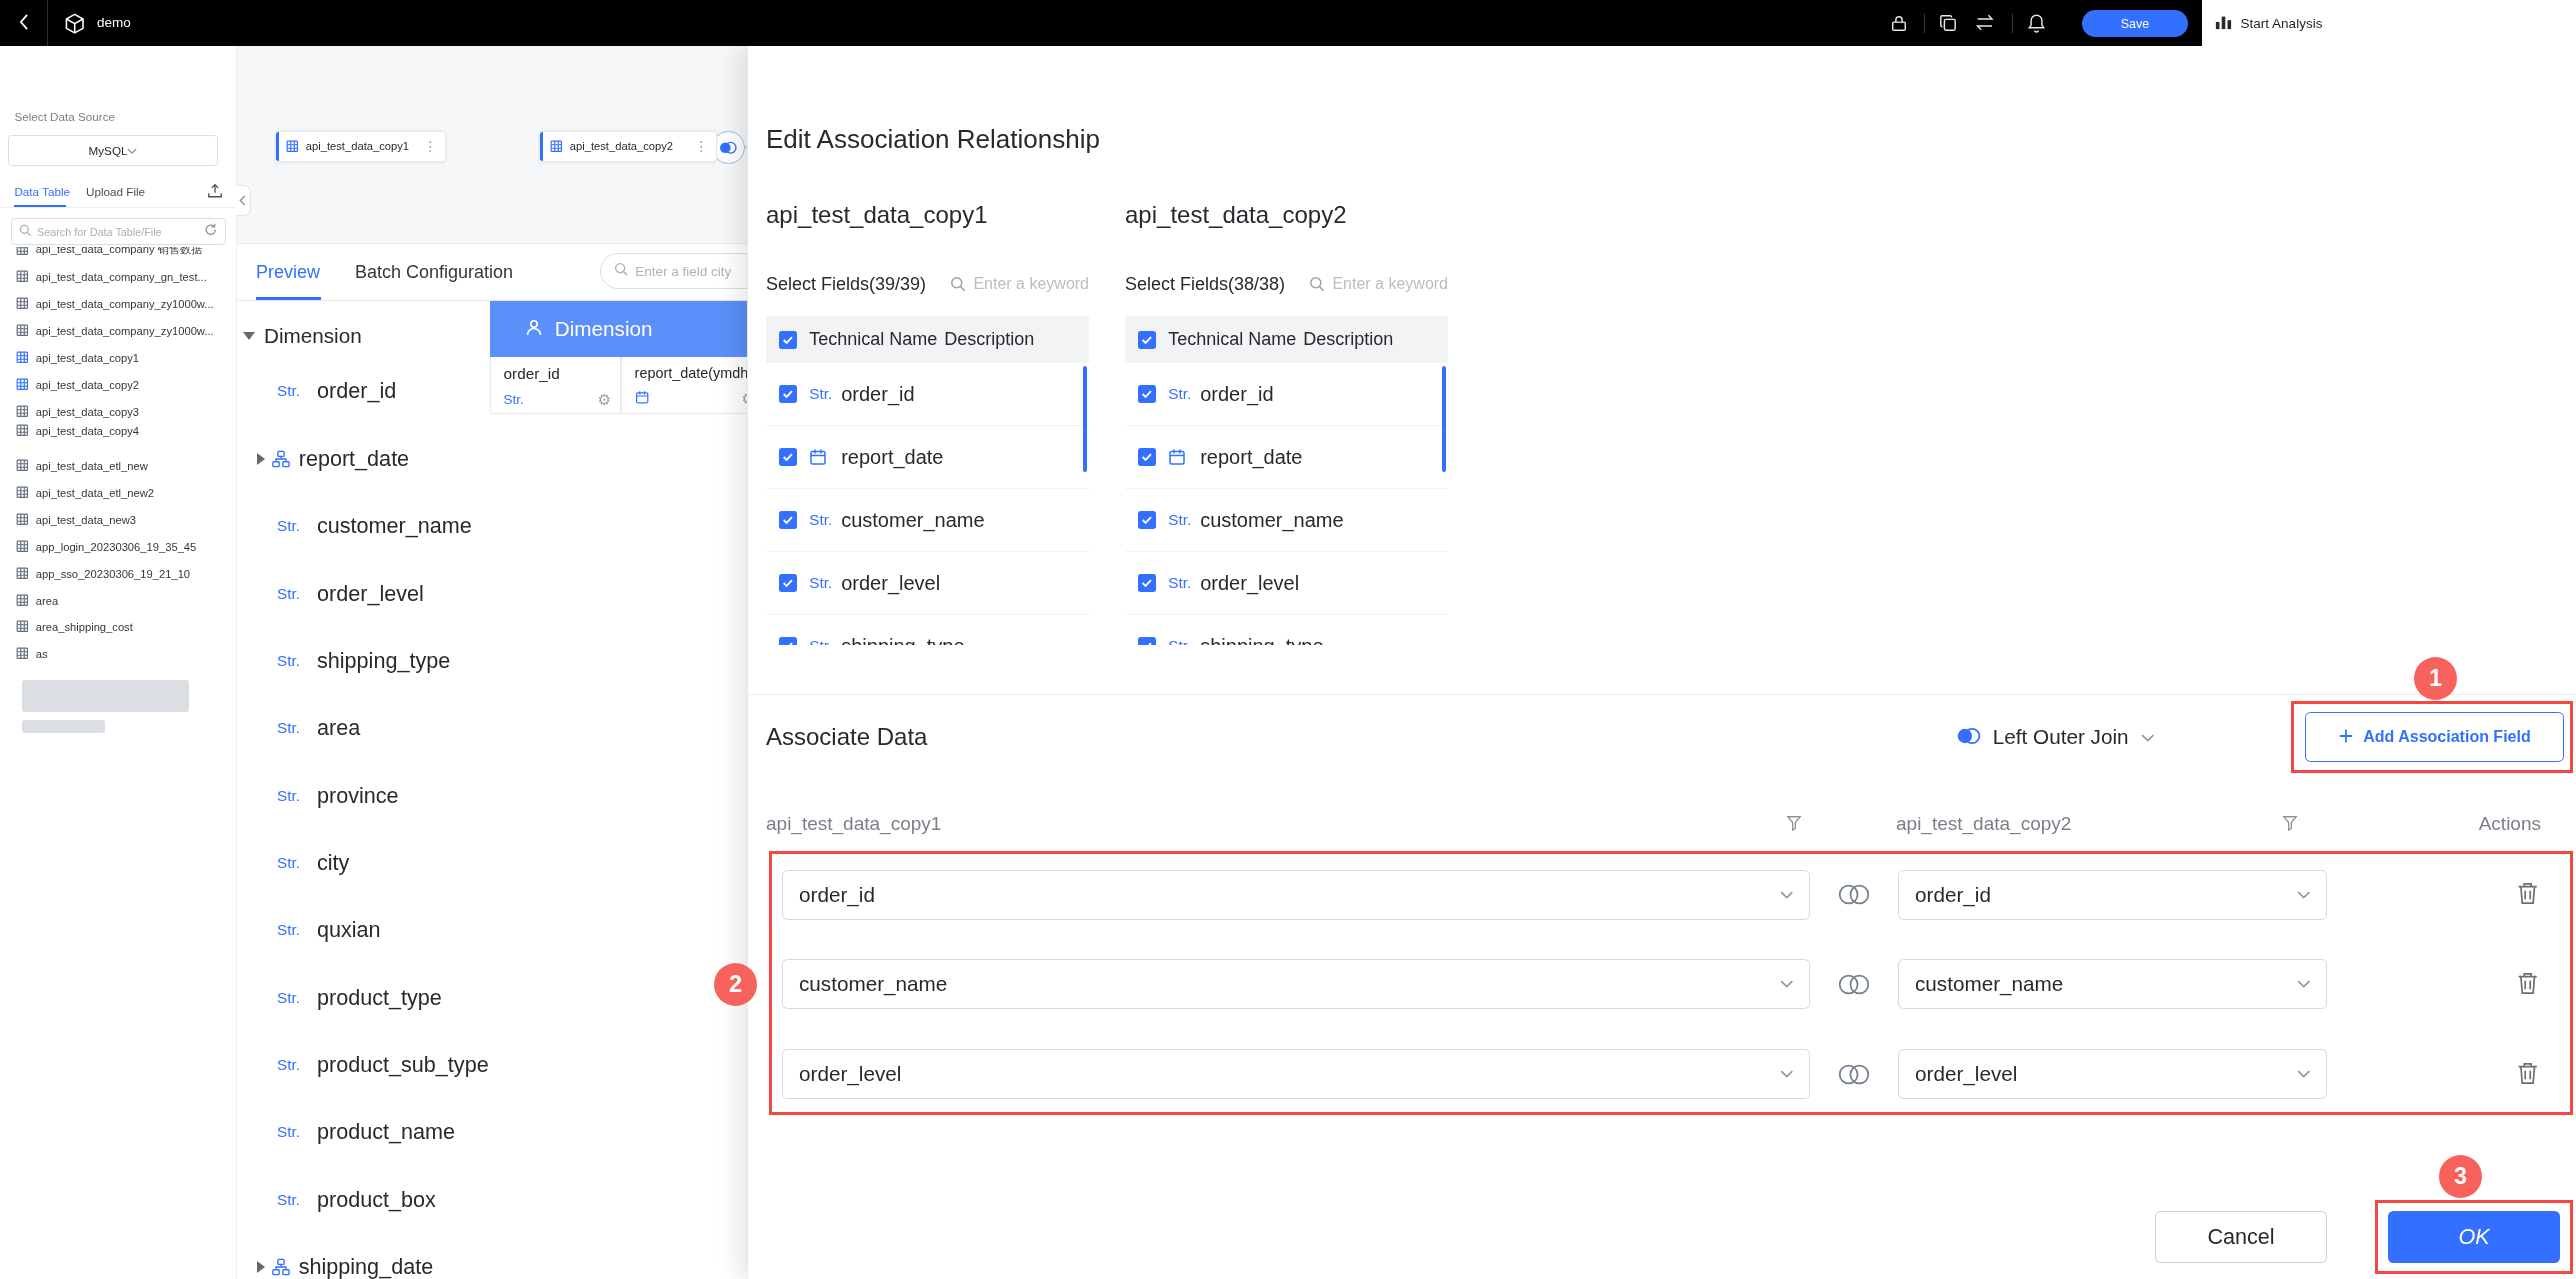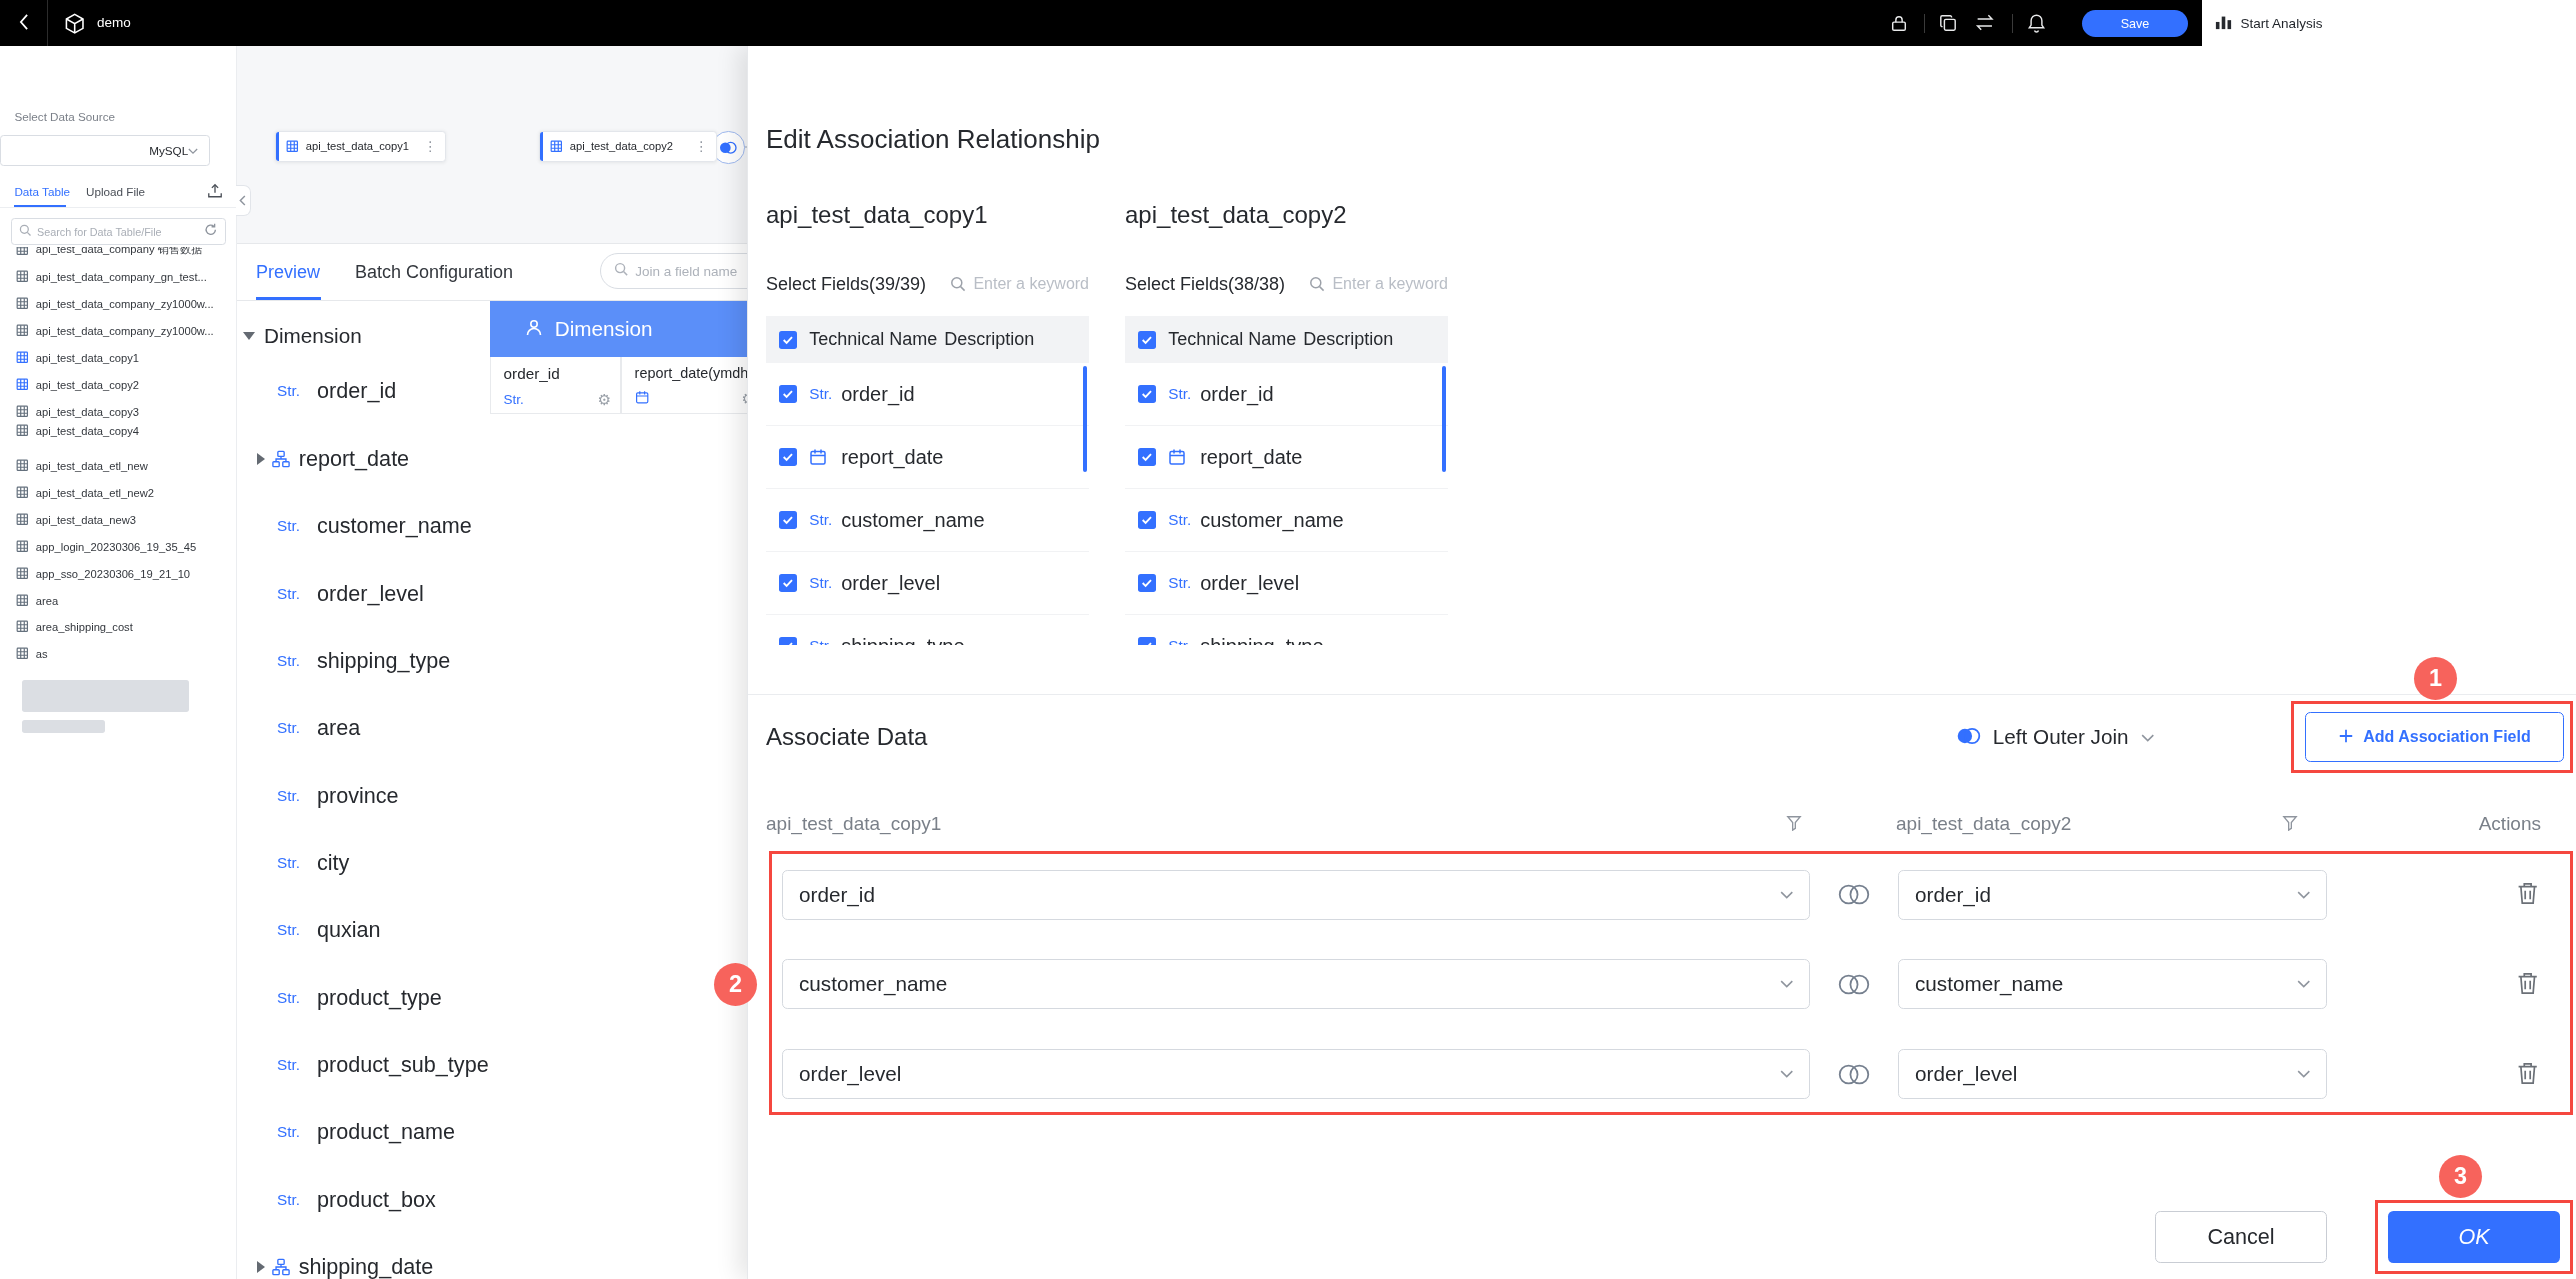--- a/index.html
+++ b/index.html
@@ -13,22 +13,22 @@
   #tb-title{left:97px;top:0;height:59px;line-height:46px;font-size:13.5px;color:#fff;font-weight:500;}
   .tb-ic{color:#e8e9ea;}
   .tb-sep{width:0.9px;height:19px;background:#3a3a3a;top:13.5px;}
   #tb-save{left:2082px;top:10px;width:106px;height:27px;background:#3370ff;border-radius:13.5px;color:#fff;
            font-size:12.6px;display:flex;align-items:center;justify-content:center;cursor:pointer;}
   #tb-white{left:2202px;top:0;width:374px;height:46px;background:#fff;display:flex;align-items:center;cursor:pointer;}
   #tb-start-label{font-size:13.5px;font-weight:500;color:#1f2329;margin-left:9px;}
   
   #sidebar{left:0;top:46px;width:236px;height:1233px;background:#fff;border-right:0.9px solid #ebedf0;z-index:5;}
   #sd-dslabel{left:14.4px;top:64px;font-size:11.7px;color:#7b8089;}
-  #sd-select{left:0;top:89px;width:210px;height:30.5px;border:0.9px solid #d9dde3;border-radius:3.6px;background:#fff;
-             display:flex;align-items:center;justify-content:flex-end;padding:0 10.8px;box-sizing:border-box;font-size:11.7px;cursor:pointer;}
+  #sd-select{left:8px;top:89px;width:210px;height:30.5px;border:0.9px solid #d9dde3;border-radius:3.6px;background:#fff;
+             display:flex;align-items:center;justify-content:center;padding:0 10.8px;box-sizing:border-box;font-size:11.7px;cursor:pointer;}
   #sd-tab1{left:14.4px;top:132px;height:27px;line-height:27px;font-size:11.7px;color:#3370ff;cursor:pointer;}
   #sd-tab1-line{left:14.4px;top:159px;width:52px;height:1.8px;background:#3370ff;}
   #sd-tab2{left:86px;top:132px;height:27px;line-height:27px;font-size:11.7px;color:#4a4f57;cursor:pointer;}
   #sd-upload{left:207px;top:137px;cursor:pointer;}
   #sd-hdiv{left:0;top:161px;width:236px;height:0.9px;background:#eceef1;}
   #sd-search{left:10.8px;top:172px;width:215px;height:27px;border:0.9px solid #d9dde3;border-radius:3.6px;box-sizing:border-box;
              display:flex;align-items:center;padding:0 7.2px;cursor:text;}
   #sd-search-ph{font-size:10.8px;color:#a9aeb6;margin-left:5.4px;flex:1;white-space:nowrap;overflow:hidden;}
   #sd-list{left:0;top:201px;width:236px;height:437px;overflow:hidden;}
   .sd-row{position:absolute;left:0;width:236px;height:27px;display:flex;align-items:center;padding-left:16px;box-sizing:border-box;cursor:pointer;}
@@ -399,21 +399,21 @@
   <div id="pv-tab1" class="abs">Preview</div>
   <div id="pv-tab1-line" class="abs"></div>
   <div id="pv-tab2" class="abs">Batch Configuration</div>
   <div id="pv-search" class="abs">
     <span>
       <svg width="14.4" height="14.4" viewBox="0 0 16 16" fill="none" stroke="#adb2ba" stroke-width="1.6">
           <circle cx="6.8" cy="6.8" r="5"></circle>
           <path d="m10.6 10.6 4 4"></path>
         </svg>
     </span>
-    <span id="pv-search-ph">Join a field name</span>
+    <span id="pv-search-ph">Enter a field city</span>
   </div>
   <div id="pv-div" class="abs"></div>
 
   <div id="pv-root" class="abs">
     <span class="tri-down"></span>
     <span class="t">Dimension</span>
   </div>
 
   <div class="tree-row str-pad" style="top: 357px;">
       <span class="tag">Str.</span>

